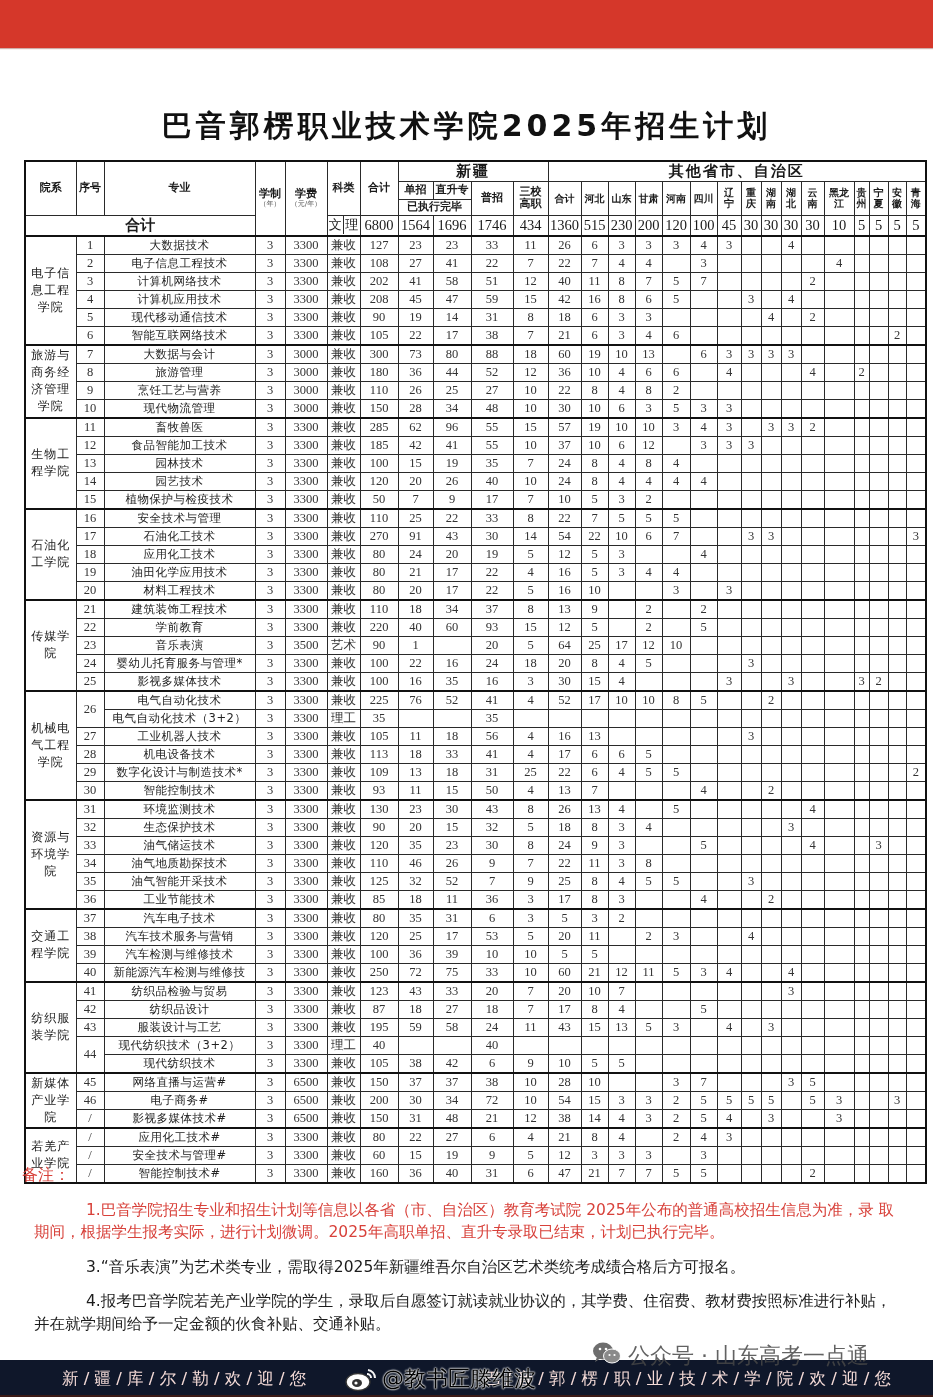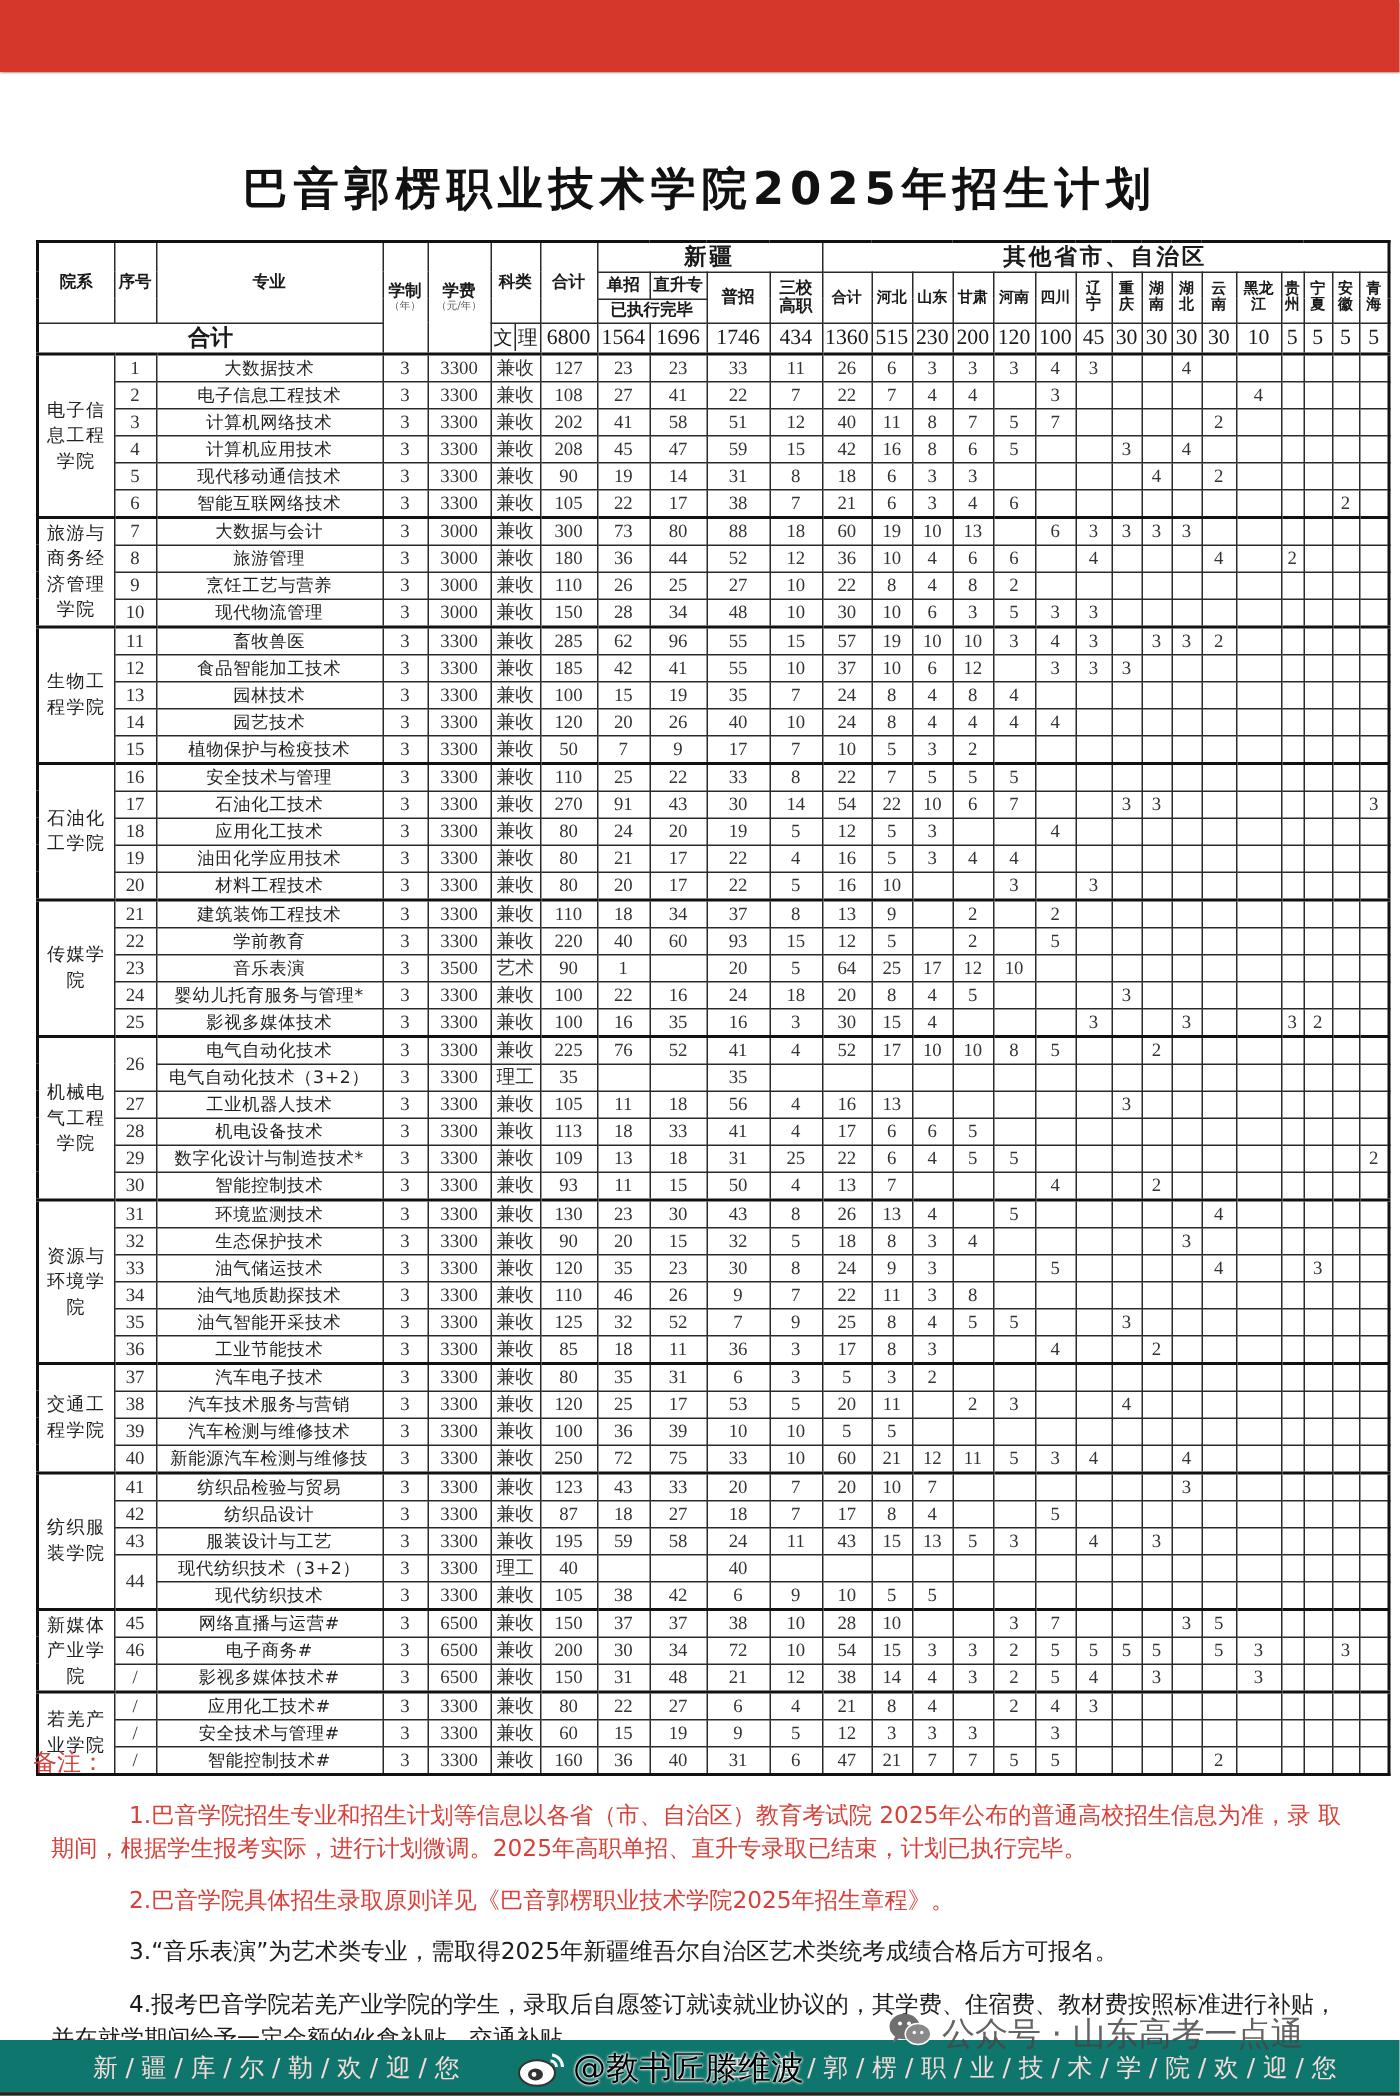--- a/index.html
+++ b/index.html
@@ -46,21 +46,21 @@
   #plan-body tr.dept-start td { border-top:2px solid #111; }
   .notes {
     position:absolute; left:22px; top:1164px; width:892px;
     font-family:"DejaVu Sans", sans-serif; font-size:15.5px; line-height:22.6px;
   }
   .notes .notes-title { color:#D8413A; font-size:16px; }
   .notes p { margin:12px; text-indent:52px; }
   .notes .red { color:#D8413A; }
   .notes .black { color:#1c1c1c; }
   .footer-band {
-    position:absolute; left:0; top:1360px; width:933px; height:35px; background:#0f766e;
+    position:absolute; left:0; top:1360px; width:933px; height:35px; background:#0f172a;
     border-bottom:2px solid #3a1a16;
     font-family:"DejaVu Sans", sans-serif; font-size:16.5px; color:#f6dcd8;
   }
   .footer-left { position:absolute; left:62px; top:8px; }
   .footer-right { position:absolute; right:42px; top:8px; }
   .wm-wechat {
     position:absolute; left:592px; top:1341px; display:flex; align-items:flex-start; gap:6px;
     font-family:"DejaVu Sans", sans-serif; font-size:22px; color:rgba(70,70,70,.85);
   }
   .wm-weibo {
@@ -1668,21 +1668,20 @@
         <td></td>
         <td></td>
         <td></td>
       </tr>
     </tbody>
 </table>
 
 <div class="notes">
   <div class="notes-title">备注：</div>
   <p class="red">1.巴音学院招生专业和招生计划等信息以各省（市、自治区）教育考试院 2025年公布的普通高校招生信息为准，录 取期间，根据学生报考实际，进行计划微调。2025年高职单招、直升专录取已结束，计划已执行完毕。</p>
-  <p class="red">2.巴音学院具体招生录取原则详见《巴音郭楞职业技术学院2025年招生章程》。</p>
   <p class="black">3.“音乐表演”为艺术类专业，需取得2025年新疆维吾尔自治区艺术类统考成绩合格后方可报名。</p>
   <p class="black">4.报考巴音学院若羌产业学院的学生，录取后自愿签订就读就业协议的，其学费、住宿费、教材费按照标准进行补贴，并在就学期间给予一定金额的伙食补贴、交通补贴。</p>
 </div>
 
 <div class="footer-band">
   <span class="footer-left">新 / 疆 / 库 / 尔 / 勒 / 欢 / 迎 / 您</span>
   <span class="footer-right">巴 / 音 / 郭 / 楞 / 职 / 业 / 技 / 术 / 学 / 院 / 欢 / 迎 / 您</span>
 </div>
 
 <div class="wm-wechat">

